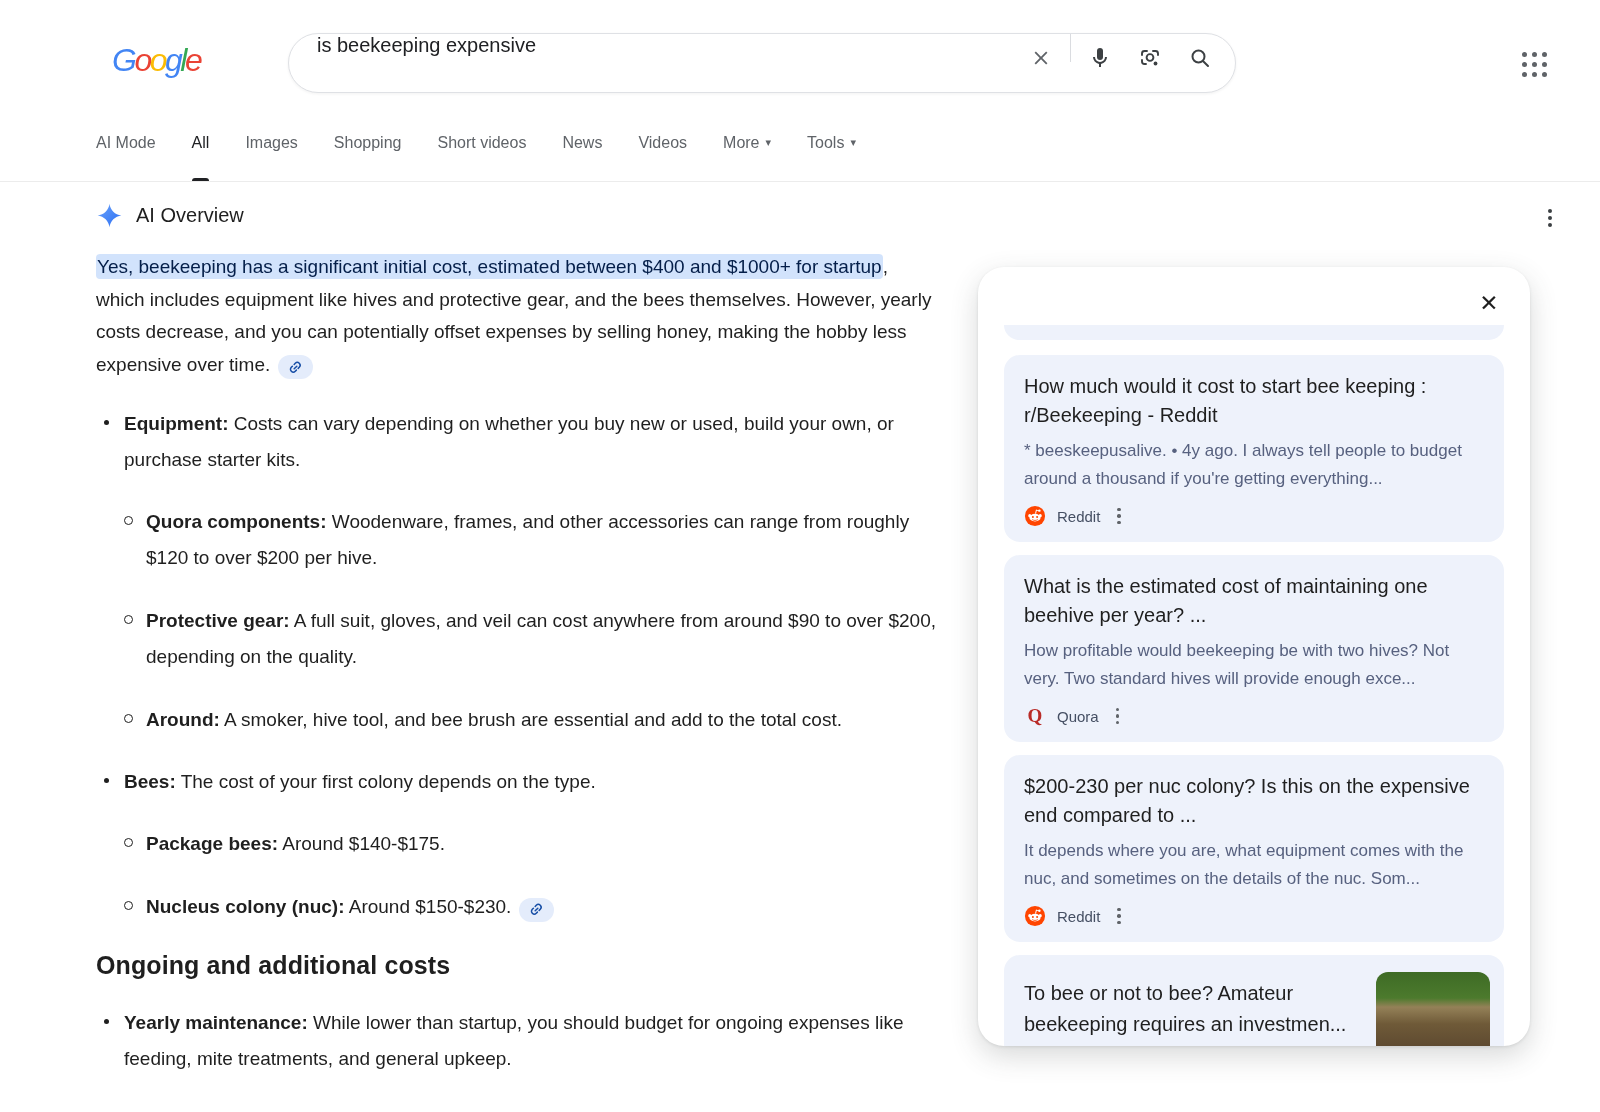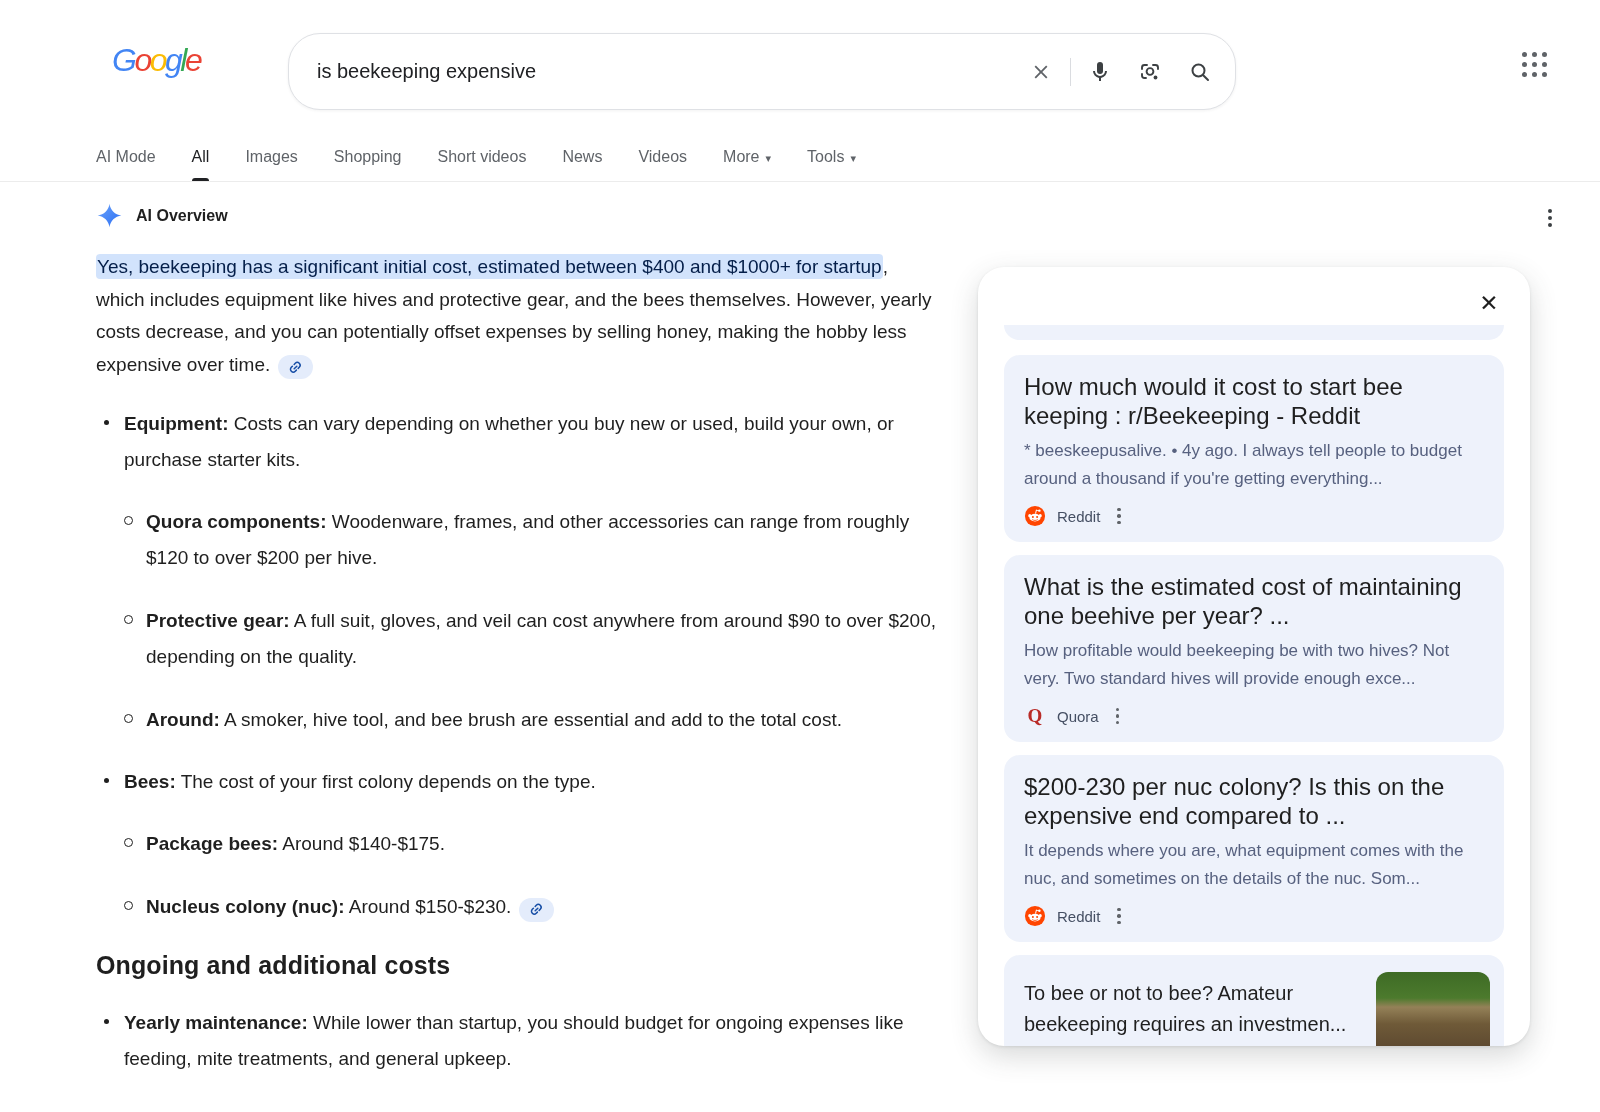--- a/index.html
+++ b/index.html
@@ -4,47 +4,47 @@
 <style>
   * { margin:0; padding:0; box-sizing:border-box; }
   html,body { width:1600px; height:1112px; background:#fff; overflow:hidden;
     font-family:"Liberation Sans", sans-serif; color:#1f1f1f; }
 
   
   .logo { position:absolute; left:112px; top:42px; font-size:32px; font-weight:500;
     letter-spacing:-2.5px; user-select:none;font-style:italic; }
   .lg-b { color:#4285F4; } .lg-r { color:#EA4335; } .lg-y { color:#FBBC05; } .lg-g { color:#34A853; }
 
-  .searchbar { position:absolute; left:288px; top:33px; width:948px; height:77px;
+  .searchbar { position:absolute; left:288px; top:33px; width:948px; height:60px;
     border:1px solid #dfe1e5; border-radius:32px; background:#fff; display:flex;
-    align-items:center; padding:0 10px 0 28px; box-shadow:0 1px 3px rgba(32,33,36,.06); }
+    align-items:flex-start; padding:0 10px 0 28px; box-shadow:0 1px 3px rgba(32,33,36,.06); }
   .searchbar input { flex:1; border:none; outline:none; font-size:20px; color:#202124;
     font-family:"Liberation Sans", sans-serif; background:transparent; }
   .sb-btn { width:50px; height:48px; display:flex; align-items:center; justify-content:center;
     cursor:pointer; flex:none; }
   .sb-sep { width:1px; height:28px; background:#dadce0; margin:0 4px; flex:none; }
   .sb-btn svg { display:block; }
 
   .apps-grid { position:absolute; left:1522px; top:52px; width:26px; height:26px;
     display:grid; grid-template-columns:repeat(3,1fr); gap:4px; cursor:pointer; }
   .apps-grid i { width:5px; height:5px; border-radius:50%; background:#5f6368; }
 
   
   .tabs { position:absolute; left:96px; top:134px; display:flex; align-items:stretch;
     gap:36px; height:46px; font-size:16px; color:#5f6368; }
-  .tab { display:flex; align-items:center; gap:6px; cursor:pointer; position:relative; }
+  .tab { display:flex; align-items:flex-start; gap:6px; cursor:pointer; position:relative; }
   .tab.active { color:#202124; font-weight:500; }
   .tab.active::after { content:""; position:absolute; left:0; right:0; bottom:-1px;
     height:3px; background:#202124; border-radius:3px 3px 0 0; }
   .tab .chev { font-size:11px; color:#5f6368; margin-top:2px; }
   .page-divider { position:absolute; left:0; top:181px; width:1600px; height:1px; background:#ececec; }
 
   
   .ai-row { position:absolute; left:96px; top:202px; display:flex; align-items:center; gap:13px; }
-  .ai-label { font-size:16px; font-weight:700; color:#1f1f1f; }
+  .ai-label { font-size:20px; font-weight:400; color:#1f1f1f; }
   .kebab-top { position:absolute; left:1536px; top:204px; width:28px; height:28px;
     display:flex; align-items:center; justify-content:center; cursor:pointer; }
 
   .kebab-dots { display:inline-flex; flex-direction:column; gap:3px; }
   .kebab-dots i { width:4px; height:4px; border-radius:50%; background:#3c4043; }
   .kebab-dots.small i { width:3.5px; height:3.5px; background:#5f6368; gap:3px; }
 
   
   .content { position:absolute; left:96px; top:251px; width:840px; }
   .lede { font-size:19px; line-height:32.5px; color:#1f1f1f; }
@@ -71,21 +71,21 @@
 
   
   .panel { position:absolute; left:978px; top:267px; width:552px; height:779px;
     background:#fff; border-radius:26px; padding:14px 26px 0;
     box-shadow:0 1px 3px rgba(60,64,67,.12), 0 10px 28px rgba(60,64,67,.20); overflow:hidden; }
   .panel-close-row { height:44px; display:flex; justify-content:flex-end; align-items:center; }
   .close-x { width:30px; height:30px; display:flex; align-items:center; justify-content:center;
     font-size:23px; color:#1f1f1f; cursor:pointer; line-height:1; }
   .card-partial { height:15px; border-radius:0 0 16px 16px; background:#eef2fb; margin-bottom:15px; }
   .card { background:#eef2fb; border-radius:16px; padding:17px 20px 13px; margin-bottom:13px; }
-  .card-title { font-size:24px; line-height:29px; color:#1f1f1f; cursor:pointer; }
+  .card-title { font-size:20px; line-height:29px; color:#1f1f1f; cursor:pointer; }
   .card-snippet { font-size:17px; line-height:27.5px; color:#57617f; margin-top:7px; }
   .card-src { display:flex; align-items:center; gap:11px; margin-top:11px; height:26px; }
   .src-icon { width:22px; height:22px; flex:none; display:flex; align-items:center; justify-content:center; }
   .src-label { font-size:15px; color:#454f63; }
   .quora-q { font-size:19px; font-weight:700; color:#b92b27; font-family:"Liberation Serif", serif; }
   .card-kebab { margin-left:6px; cursor:pointer; display:flex; align-items:center; }
   .card.card4 { display:flex; gap:16px; padding:17px 14px 17px 20px; }
   .card4-text { flex:1; font-size:20px; line-height:31px; color:#1f1f1f; padding-top:6px; }
   .thumb { width:114px; height:130px; border-radius:12px; flex:none;
     background:linear-gradient(180deg,#3e6b25 0%,#4c7a2d 20%,#948158 27%,#6f5a38 40%,#5c4830 60%,#503c26 80%,#463322 100%); }

